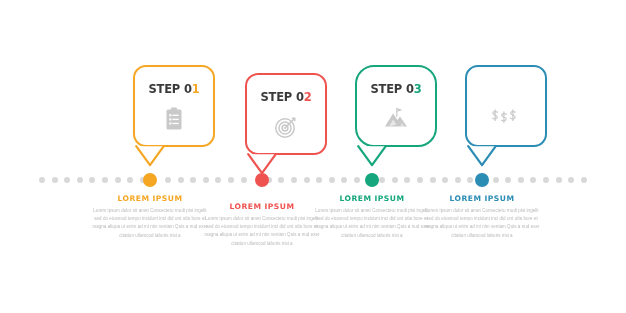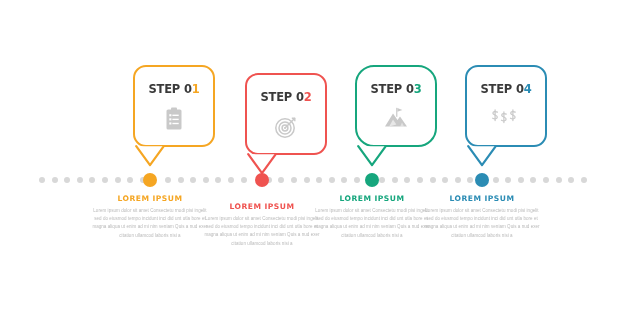--- a/index.html
+++ b/index.html
@@ -260,23 +260,20 @@
 
       <div class="txt" style="left:312px;">
         <div class="txt-head" style="color:#16A67D;">LOREM IPSUM</div>
         <div class="txt-body">Lorem ipsum dolor sit amet Consectetu rnodi pisi ingelit sed do eiusmod tempo incidunt inci did unt utla bore et magna aliqua ut enim ad mi nim veniam Quis a nud exer citation ullamcod laboris nisi a</div>
       </div>
 
     </div>
     <div class="step" style="left:0;top:0;width:626px;">
 
       <div class="card" style="left:440px;border-color:#2B8CB4;">
-        <div class="card-title">
-          <span>STEP 0</span><span class="num" style="color:#2B8CB4;">4</span>
-        </div>
         <div class="card-icon"><svg width="30" height="20" viewBox="0 0 30 20" fill="none">
       <g stroke="#c9c9c9" stroke-width="1.25" fill="none" stroke-linecap="round">
         <path d="M6.4 5.1 C4.3 4.0 1.9 4.6 1.9 6.2 C1.9 8.1 6.3 8.0 6.3 10.1 C6.3 11.8 3.8 12.4 1.7 11.2"></path>
         <path d="M4.1 2.9 L4.1 13.5"></path>
         <path d="M15.2 7.1 C13.1 6.0 10.7 6.6 10.7 8.2 C10.7 10.1 15.1 10.0 15.1 12.1 C15.1 13.8 12.6 14.4 10.5 13.2"></path>
         <path d="M12.9 4.9 L12.9 15.5"></path>
         <path d="M24.2 5.1 C22.1 4.0 19.7 4.6 19.7 6.2 C19.7 8.1 24.1 8.0 24.1 10.1 C24.1 11.8 21.6 12.4 19.5 11.2"></path>
         <path d="M21.9 2.9 L21.9 13.5"></path>
       </g>
     </svg></div>

